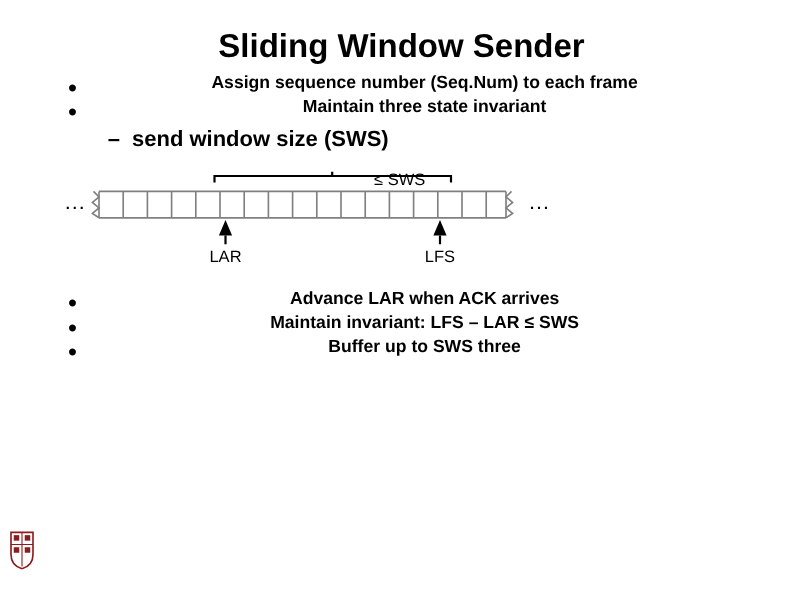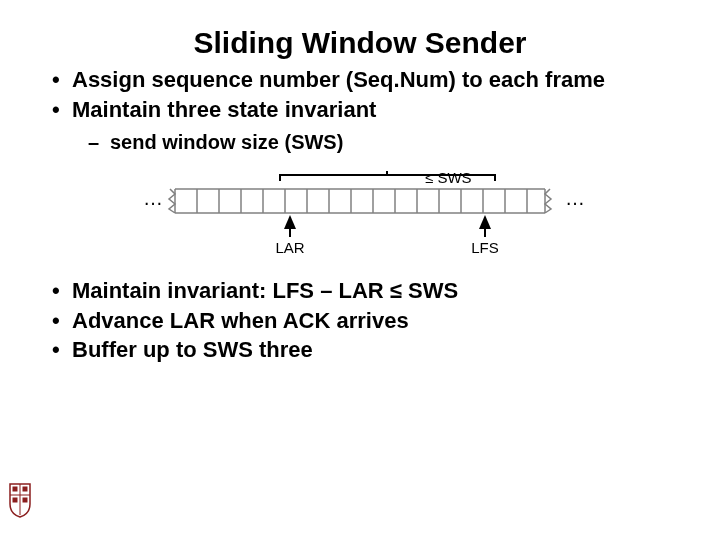--- a/index.html
+++ b/index.html
@@ -6,39 +6,40 @@
   body {
     width: 720px;
     height: 540px;
     background: #fff;
     font-family: Arial, Helvetica, sans-serif;
     color: #000;
     position: relative;
     overflow: hidden;
   }
   .slide {
-    padding: 26px 30px 20px 30px;
+    padding: 26px 30px 20px 40px;
   }
   h1.title {
     text-align: center;
     font-size: 30px;
     font-weight: bold;
     margin-bottom: 6px;
   }
   ul.level1 {
     list-style: none;
     margin-left: 20px;
   }
   ul.level1 > li {
     position: relative;
     padding-left: 22px;
-    font-size: 22px;
+    font-size: 16px;
     font-weight: bold;
     line-height: 1.25;
     margin-bottom: 2px;
+    text-align: center;
   }
   ul.level1 > li::before {
     content: "•";
     position: absolute;
     left: 2px;
     top: 0;
     font-size: 22px;
   }
   ul.level2 {
     list-style: none;
@@ -55,21 +56,20 @@
   }
   ul.level2 > li::before {
     content: "–";
     position: absolute;
     left: 0;
     top: 0;
   }
   .diagram-wrap {
     width: 100%;
     display: flex;
-    justify-content: center;
     margin: 16px 0 14px 0;
   }
   svg.diagram {
     width: 470px;
     height: 92px;
   }
   .diagram text {
     font-family: Arial, Helvetica, sans-serif;
   }
   .logo {
@@ -139,22 +139,22 @@
       <line x1="165" y1="58" x2="165" y2="66" stroke="#000" stroke-width="2"></line>
       <text x="165" y="82" font-size="15" text-anchor="middle" fill="#000">LAR</text>
 
       <polygon points="360,44 354,58 366,58" fill="#000"></polygon>
       <line x1="360" y1="58" x2="360" y2="66" stroke="#000" stroke-width="2"></line>
       <text x="360" y="82" font-size="15" text-anchor="middle" fill="#000">LFS</text>
     </svg>
   </div>
 
   <ul class="level1">
+    <li>Advance LAR when ACK arrives</li>
     <li>Maintain invariant: LFS – LAR ≤ SWS</li>
-    <li>Advance LAR when ACK arrives</li>
     <li>Buffer up to SWS three</li>
   </ul>
 
 </div>
 
 <svg class="logo" viewBox="0 0 24 36">
   <path d="M2 2 H22 V22 Q22 32 12 35 Q2 32 2 22 Z" fill="#fff" stroke="#8a1e1e" stroke-width="1.5"></path>
   <line x1="12" y1="2" x2="12" y2="33" stroke="#8a1e1e" stroke-width="1"></line>
   <line x1="2" y1="13" x2="22" y2="13" stroke="#8a1e1e" stroke-width="1"></line>
   <rect x="4.5" y="4.5" width="5" height="5" fill="#8a1e1e"></rect>

